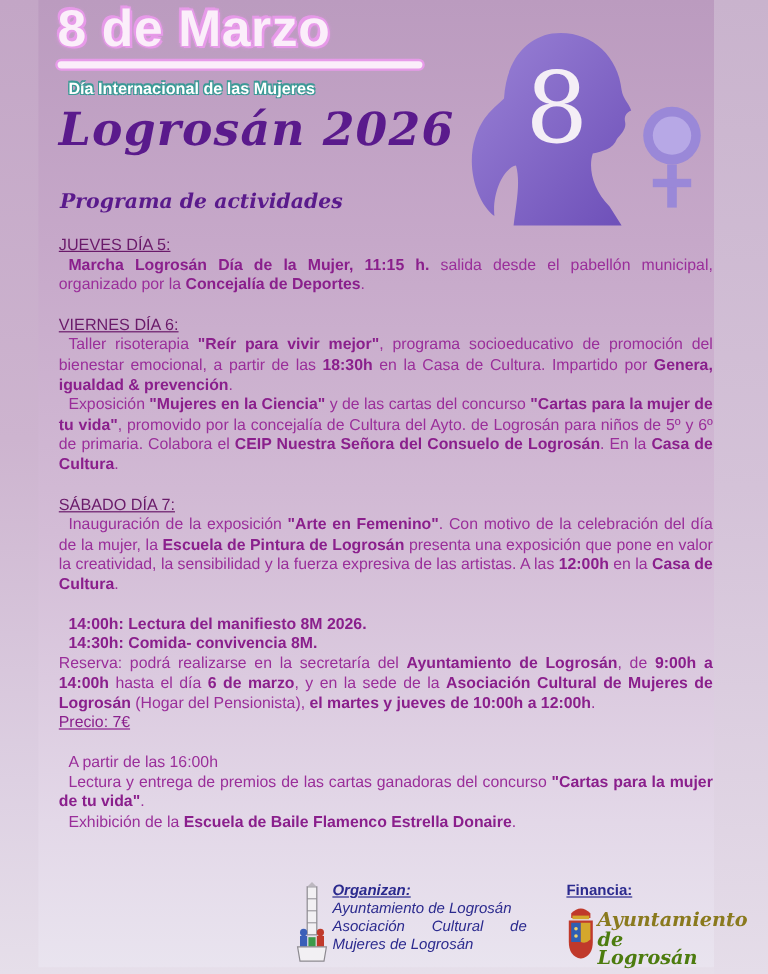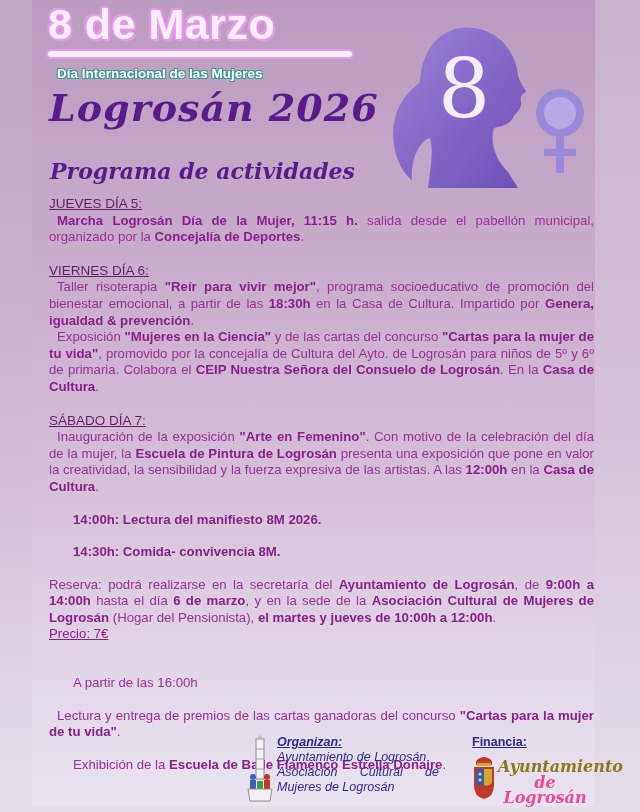--- a/index.html
+++ b/index.html
@@ -35,52 +35,52 @@
     text-shadow: 1px 1px 0 #3a9a96, -1px -1px 0 #3a9a96, 1px -1px 0 #3a9a96, -1px 1px 0 #3a9a96;
   }
   .town-year {
     position: absolute; left: 49px; top: 86px;
     font-family: "DejaVu Serif", serif; font-style: italic; font-weight: 700;
     font-size: 38px; line-height: 44px; color: #5a1a8c; letter-spacing: 1px;
   }
   .program-title {
     position: absolute; left: 50px; top: 158px;
     font-family: "DejaVu Serif", serif; font-style: italic; font-weight: 700;
-    font-size: 22px; color: #5a1a8c;
+    font-size: 17px; color: #5a1a8c;
   }
 
   
   .silhouette { position: absolute; left: 390px; top: 20px; width: 150px; height: 170px; }
   .venus { position: absolute; left: 530px; top: 85px; width: 60px; height: 90px; }
 
   
   .content { position: absolute; left: 49px; top: 195px; width: 545px; font-size: 13.2px; line-height: 16.6px; color: #9a2e9a; }
   .section { margin-bottom: 16px; }
   .day-heading {
     display: inline-block; color: #6a1a6a; text-decoration: underline;
     font-size: 13.5px; line-height: 17px;
   }
   .para { text-align: justify; text-indent: 8px; margin: 0; }
   .para.noindent { text-indent: 0; }
   .b { font-weight: 700; color: #8a1f8c; }
-  .line { margin: 16px; padding-left: 8px; }
+  .line { margin: 0; padding-left: 8px; }
   .price { display: inline-block; color: #8a1f8c; text-decoration: underline; }
   .gap { height: 16px; }
 
   
   .footer { position: absolute; left: 47px; top: 735px; width: 545px; height: 70px; font-size: 12.5px; line-height: 15px; color: #2b2a8e; }
   .f-col { position: absolute; top: 0; }
   .f-head { font-weight: 400; text-decoration: underline; font-weight: 700; color: #2b2a8e; }
   .f-col1 { left: 0; width: 190px; }
   .f-col2 { left: 230px; width: 162px; text-align: justify; font-style: italic; }
   .f-col3 { left: 425px; width: 120px; }
   .tower-icon { position: absolute; left: 198px; top: 0; width: 30px; height: 70px; }
   .crest { position: absolute; left: 425px; top: 20px; width: 120px; height: 46px; }
   .crest-text1 { position: absolute; left: 26px; top: 4px; font-family: "DejaVu Serif", serif; font-style: italic; font-weight: 700; font-size: 16px; color: #8a7a1e; }
-  .crest-text2 { position: absolute; left: 26px; top: 20px; font-family: "DejaVu Serif", serif; font-style: italic; font-weight: 700; font-size: 16px; color: #ec4899; text-align: center; }
+  .crest-text2 { position: absolute; left: 26px; top: 20px; font-family: "DejaVu Serif", serif; font-style: italic; font-weight: 700; font-size: 16px; color: #4d7c0f; }
 </style>
 </head>
 <body>
 
 <div class="page-panel"></div>
 <div class="side-strip-right"></div>
 
 <div class="title-main">8 de Marzo</div>
 <div class="title-underline"></div>
 <div class="subtitle">Día Internacional de las Mujeres</div>

